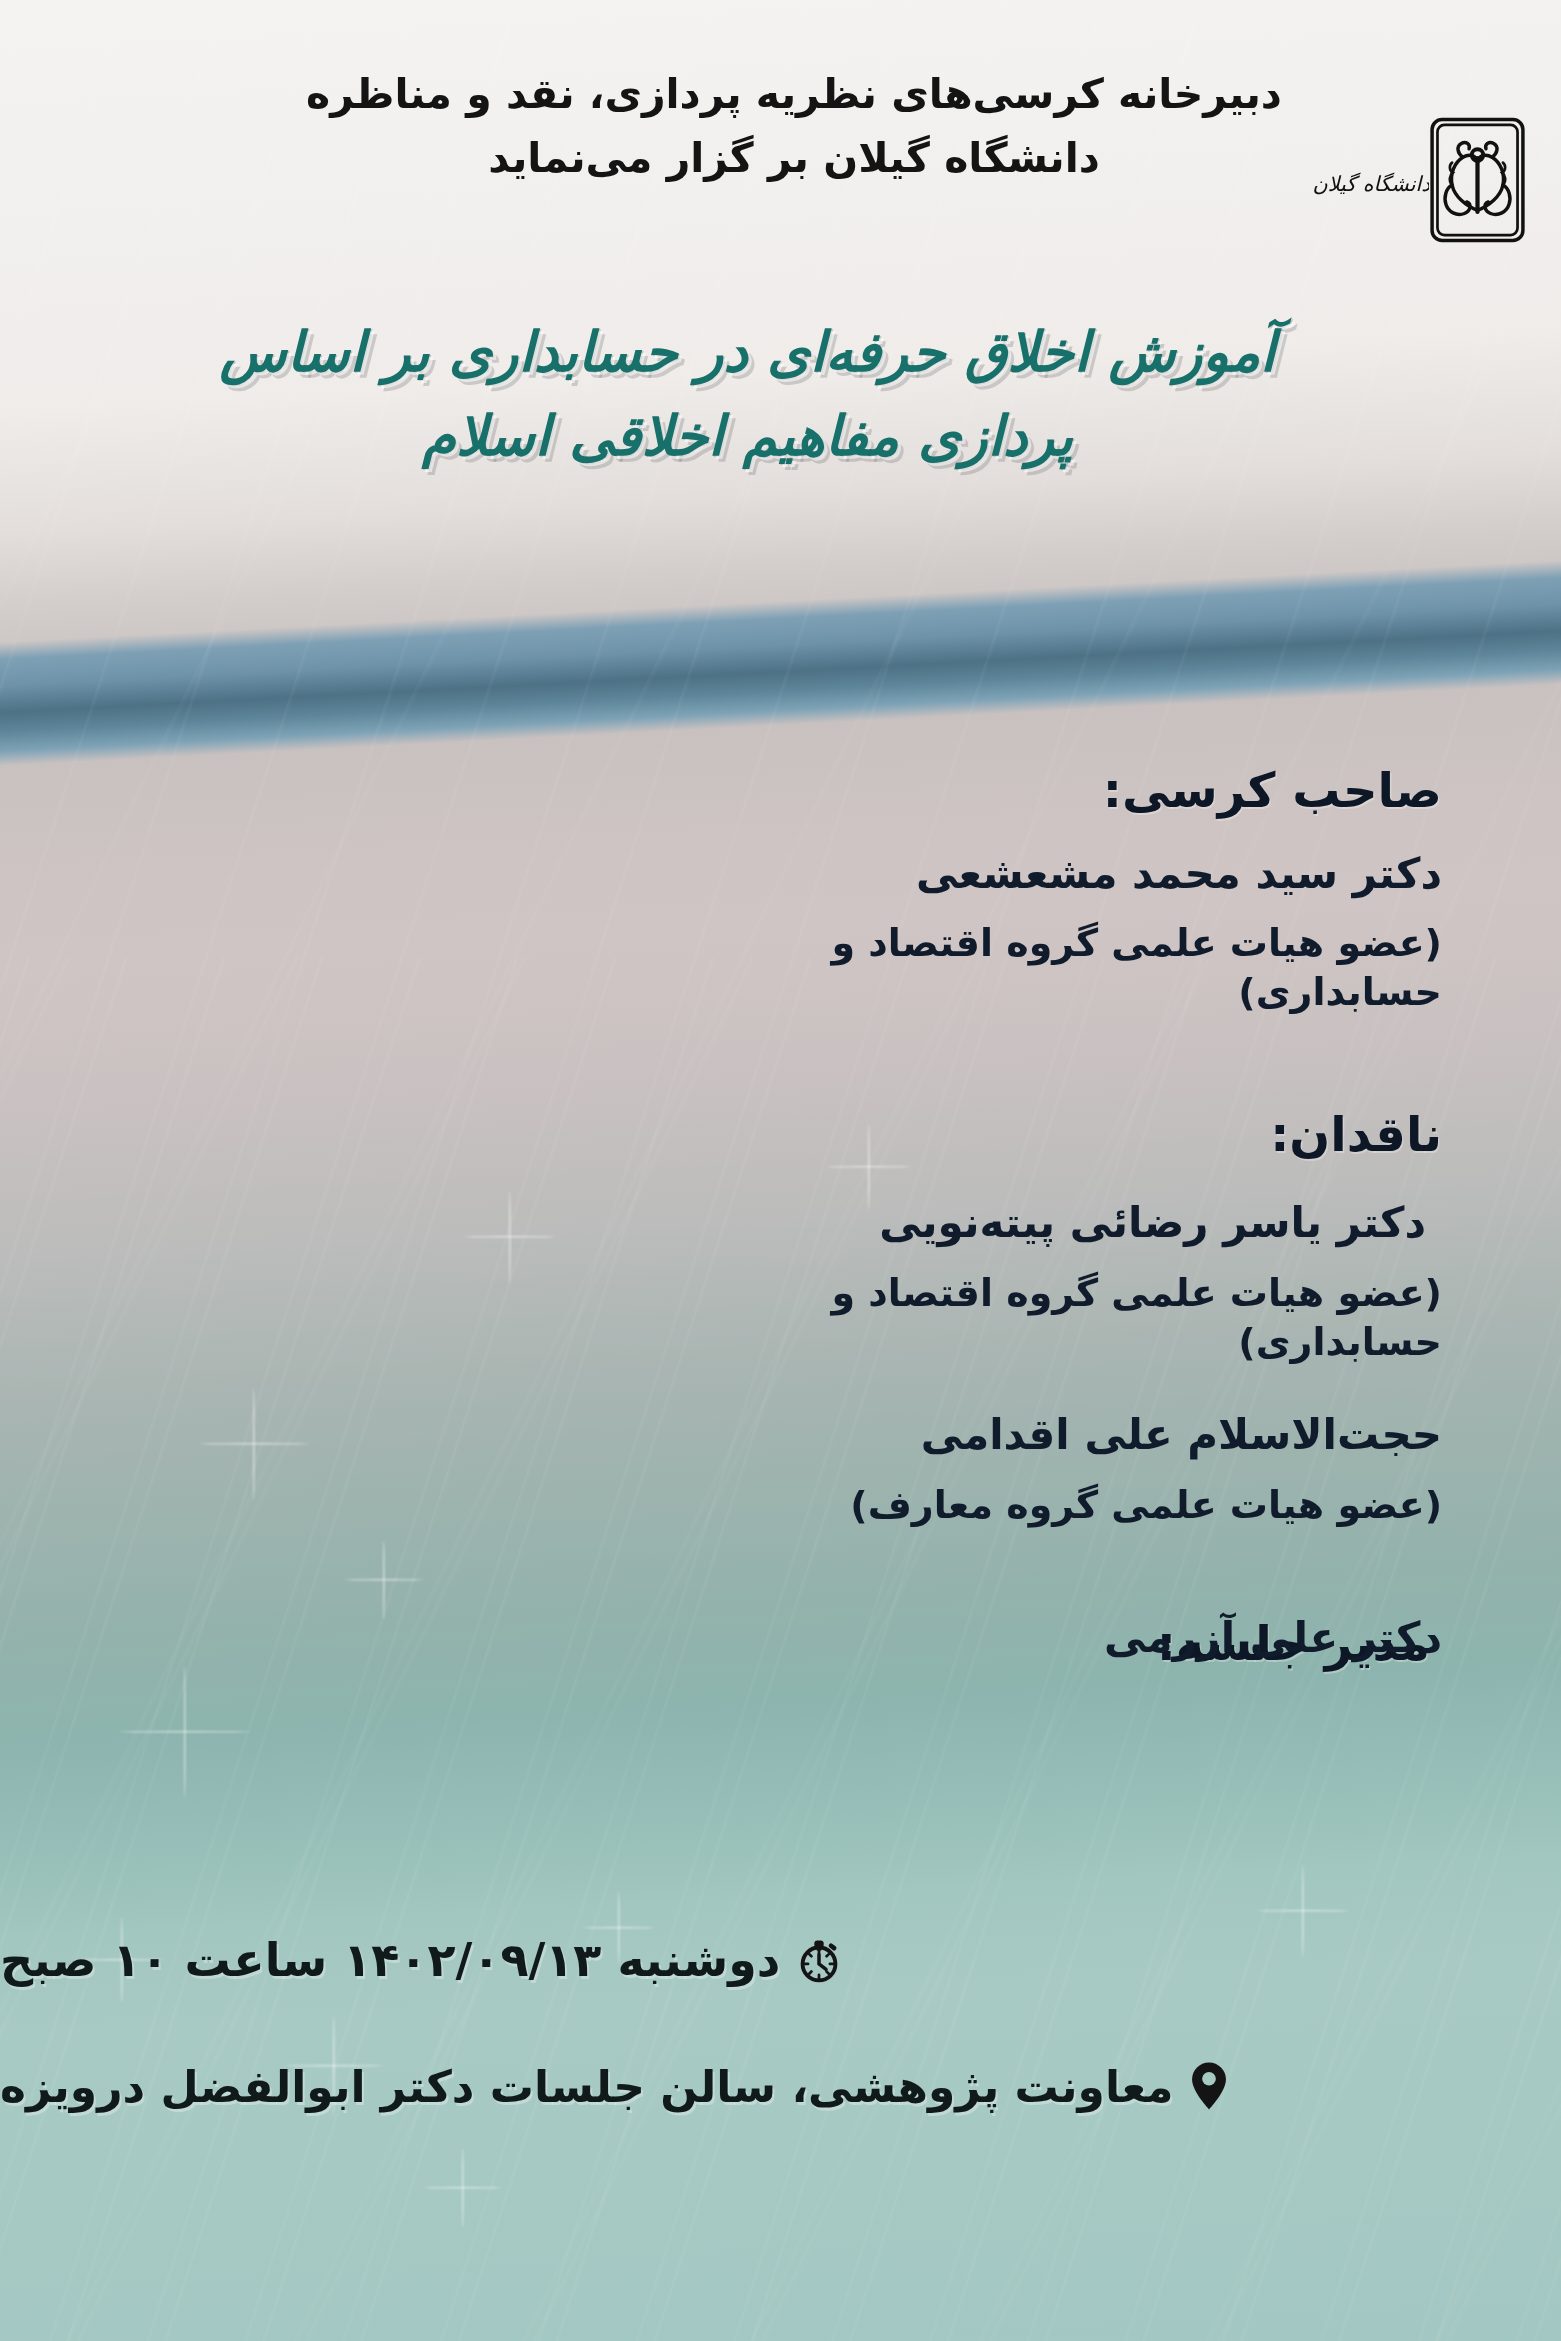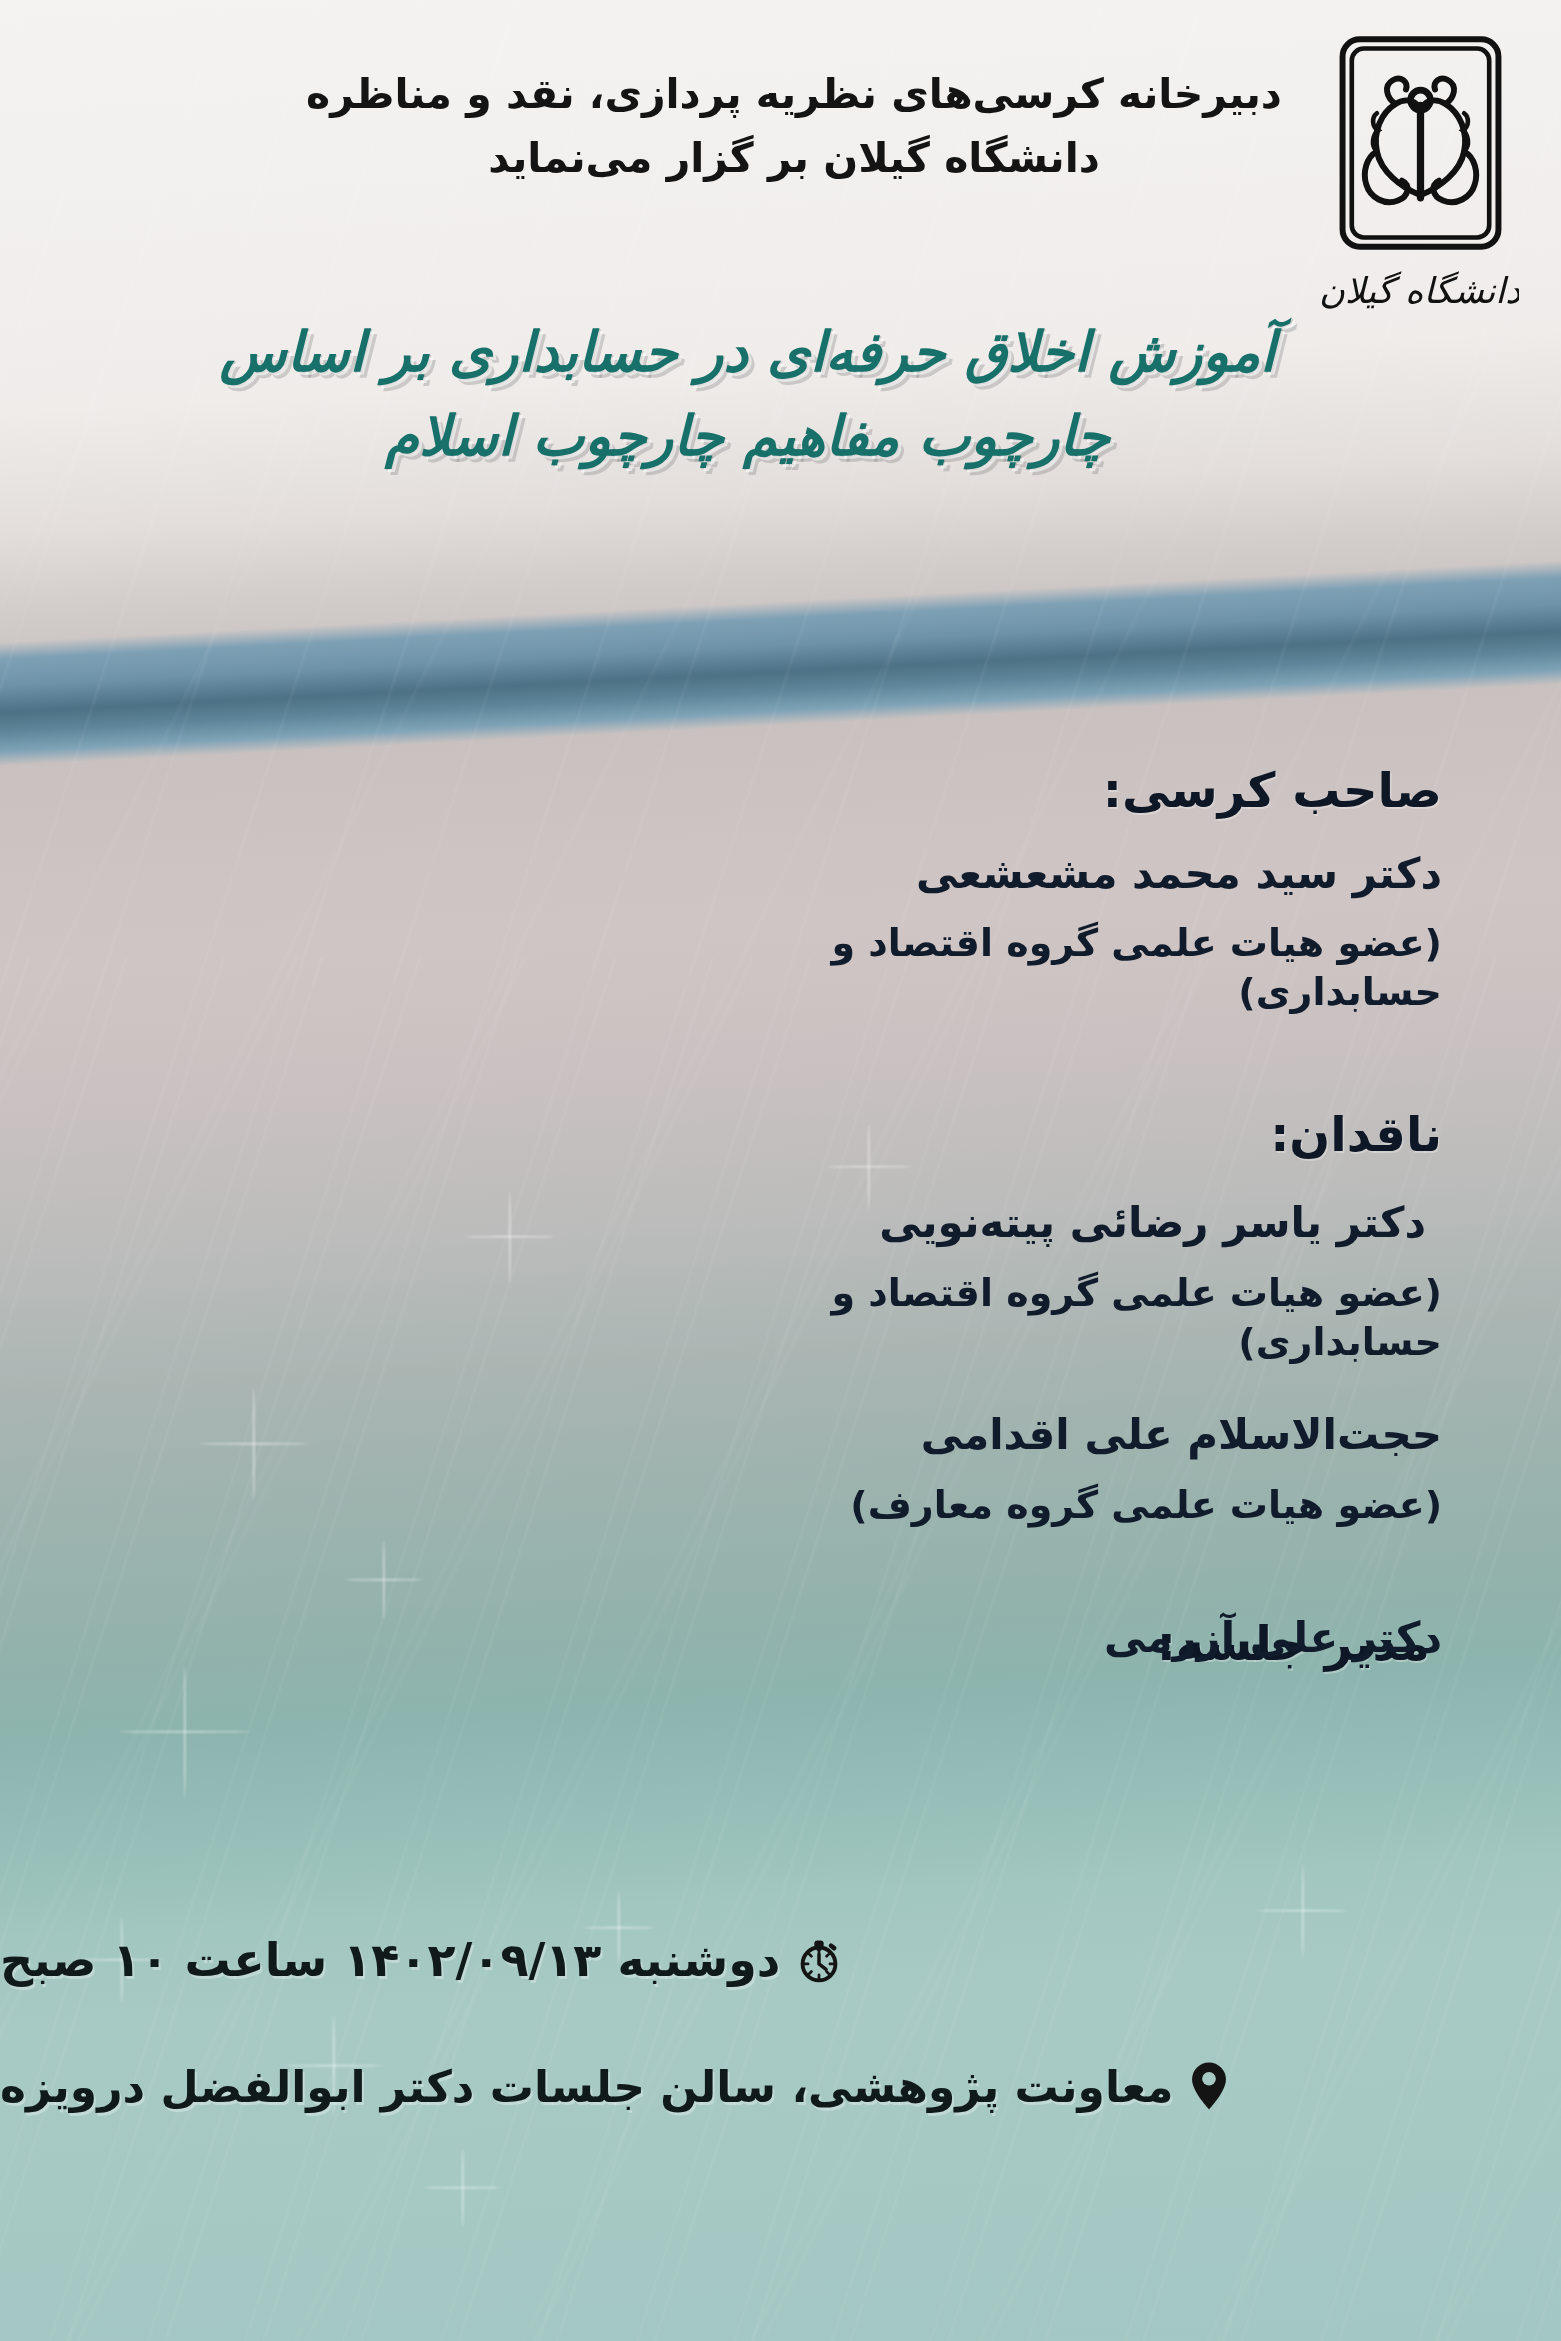--- a/index.html
+++ b/index.html
@@ -72,21 +72,21 @@
     background:rgba(255,255,255,.85);
     transform:translate(-50%,-50%);
     border-radius:50%;
   }
   .sparkle::before{width:100%;height:1.3px;filter:blur(0.8px);}
   .sparkle::after{height:100%;width:1.3px;filter:blur(0.8px);}
 
   
   .logo-wrap{
     position:absolute;left:1314px;top:34px;width:212px;height:291px;
-    display:flex;flex-direction:column;align-items:center;
+    display:flex;flex-direction:row;align-items:center;
   }
   .logo-mark{width:167px;height:218px;}
   .logo-caption{
     margin-top:4px;width:198px;height:63px;
   }
 
   .header-text{
     position:absolute;
     right:278px;
     top:63px;
@@ -229,21 +229,21 @@
     </svg>
   </div>
 
   <div class="header-text">
     <div>دبیرخانه کرسی‌های نظریه پردازی، نقد و مناظره</div>
     <div>دانشگاه گیلان بر گزار می‌نماید</div>
   </div>
 
   <div class="main-title">
     <div>آموزش اخلاق حرفه‌ای در حسابداری بر اساس</div>
-    <div>چارچوب مفاهیم چارچوب اسلام</div>
+    <div>پردازی مفاهیم اخلاقی اسلام</div>
   </div>
 
   <div class="calc-frame">
     <div class="calc-black"></div>
 
   </div>
 
   <div class="person">
 
     <div class="p-text p-role" style="right:119px;top:760px;width:661px;">صاحب کرسی:</div>

